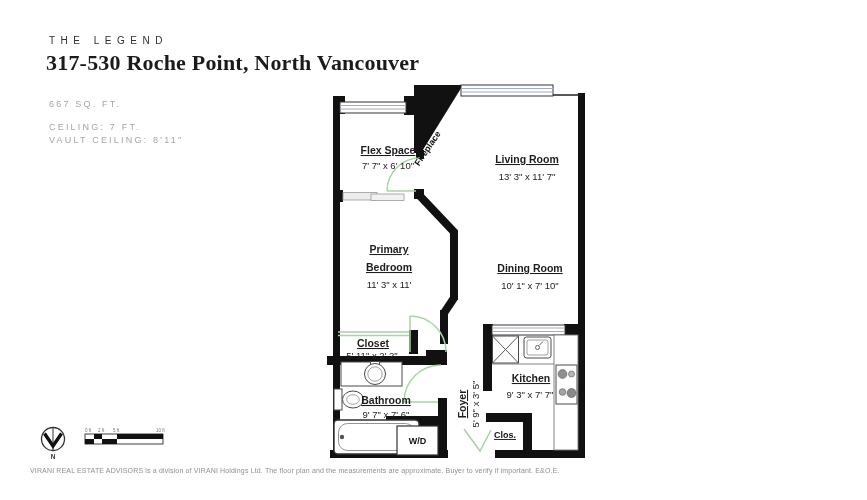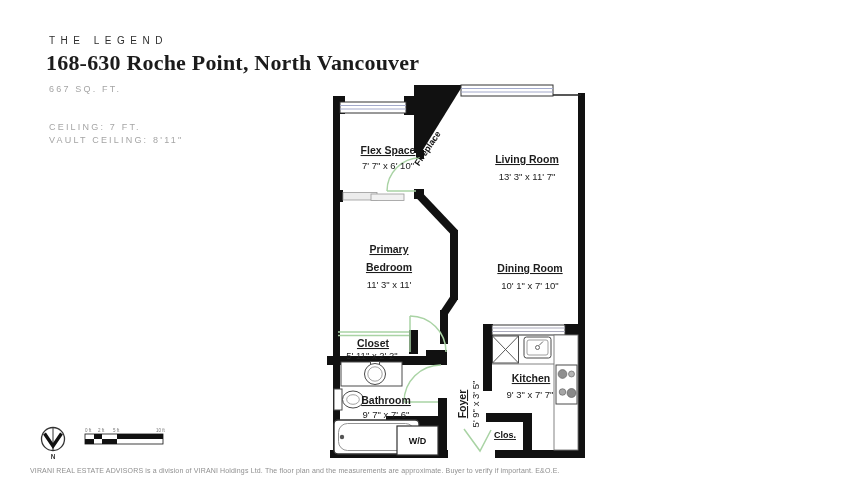--- a/index.html
+++ b/index.html
@@ -2,21 +2,21 @@
 <html><head>
 <meta charset="utf-8">
 <style>
   html,body{margin:0;padding:0;background:#fff;}
   .page{position:relative;width:805px;height:500px;background:#ffffff;overflow:hidden;
         font-family:"Liberation Sans",sans-serif;}
   .brand{position:absolute;left:49px;top:35px;font-size:10px;letter-spacing:5.5px;
          color:#2e2e2e;font-weight:500;}
   .title{position:absolute;left:46px;top:50px;margin:0;font-family:"Liberation Serif",serif;
          font-weight:700;font-size:22px;color:#1b1b1b;letter-spacing:0.2px;}
-  .area{position:absolute;left:49px;top:84px;font-size:9px;letter-spacing:2.2px;color:#a5a5a5;}
+  .area{position:absolute;left:49px;top:99px;font-size:9px;letter-spacing:2.2px;color:#a5a5a5;}
   .ceiling{position:absolute;left:49px;top:121px;font-size:9px;letter-spacing:2.2px;
            color:#a5a5a5;line-height:13px;}
   .plan{position:absolute;left:325px;top:80px;}
   .compass{position:absolute;left:35px;top:423px;}
   .scalebar{position:absolute;left:84px;top:426px;}
   .disclaimer{position:absolute;left:30px;top:467px;width:580px;font-size:7px;
               color:#8f8f8f;letter-spacing:0.15px;}
   
   .room-name{font-family:"Liberation Sans",sans-serif;font-size:10.5px;font-weight:700;
              fill:#1c1c1c;text-anchor:middle;text-decoration:underline;}
@@ -28,21 +28,21 @@
   .wline{stroke:#111;stroke-width:8;}
   .door{stroke:#a9d3a4;stroke-width:1.5;fill:none;}
   .fix{stroke:#4a4a4a;stroke-width:1;fill:#fff;}
 </style>
 </head>
 <body>
 
 <div class="page">
 
   <div class="brand">THE LEGEND</div>
-  <h1 class="title">168-630 Roche Point, North Vancouver</h1>
+  <h1 class="title">317-530 Roche Point, North Vancouver</h1>
   <div class="area">667 SQ. FT.</div>
   <div class="ceiling">
     <div>CEILING: 7 FT.</div>
     <div>VAULT CEILING: 8'11"</div>
   </div>
 
   <svg class="plan" width="272" height="392" viewBox="325 80 272 392">
 
     <g shape-rendering="crispEdges">
       <rect class="wall" x="333" y="99" width="7" height="359"></rect>

